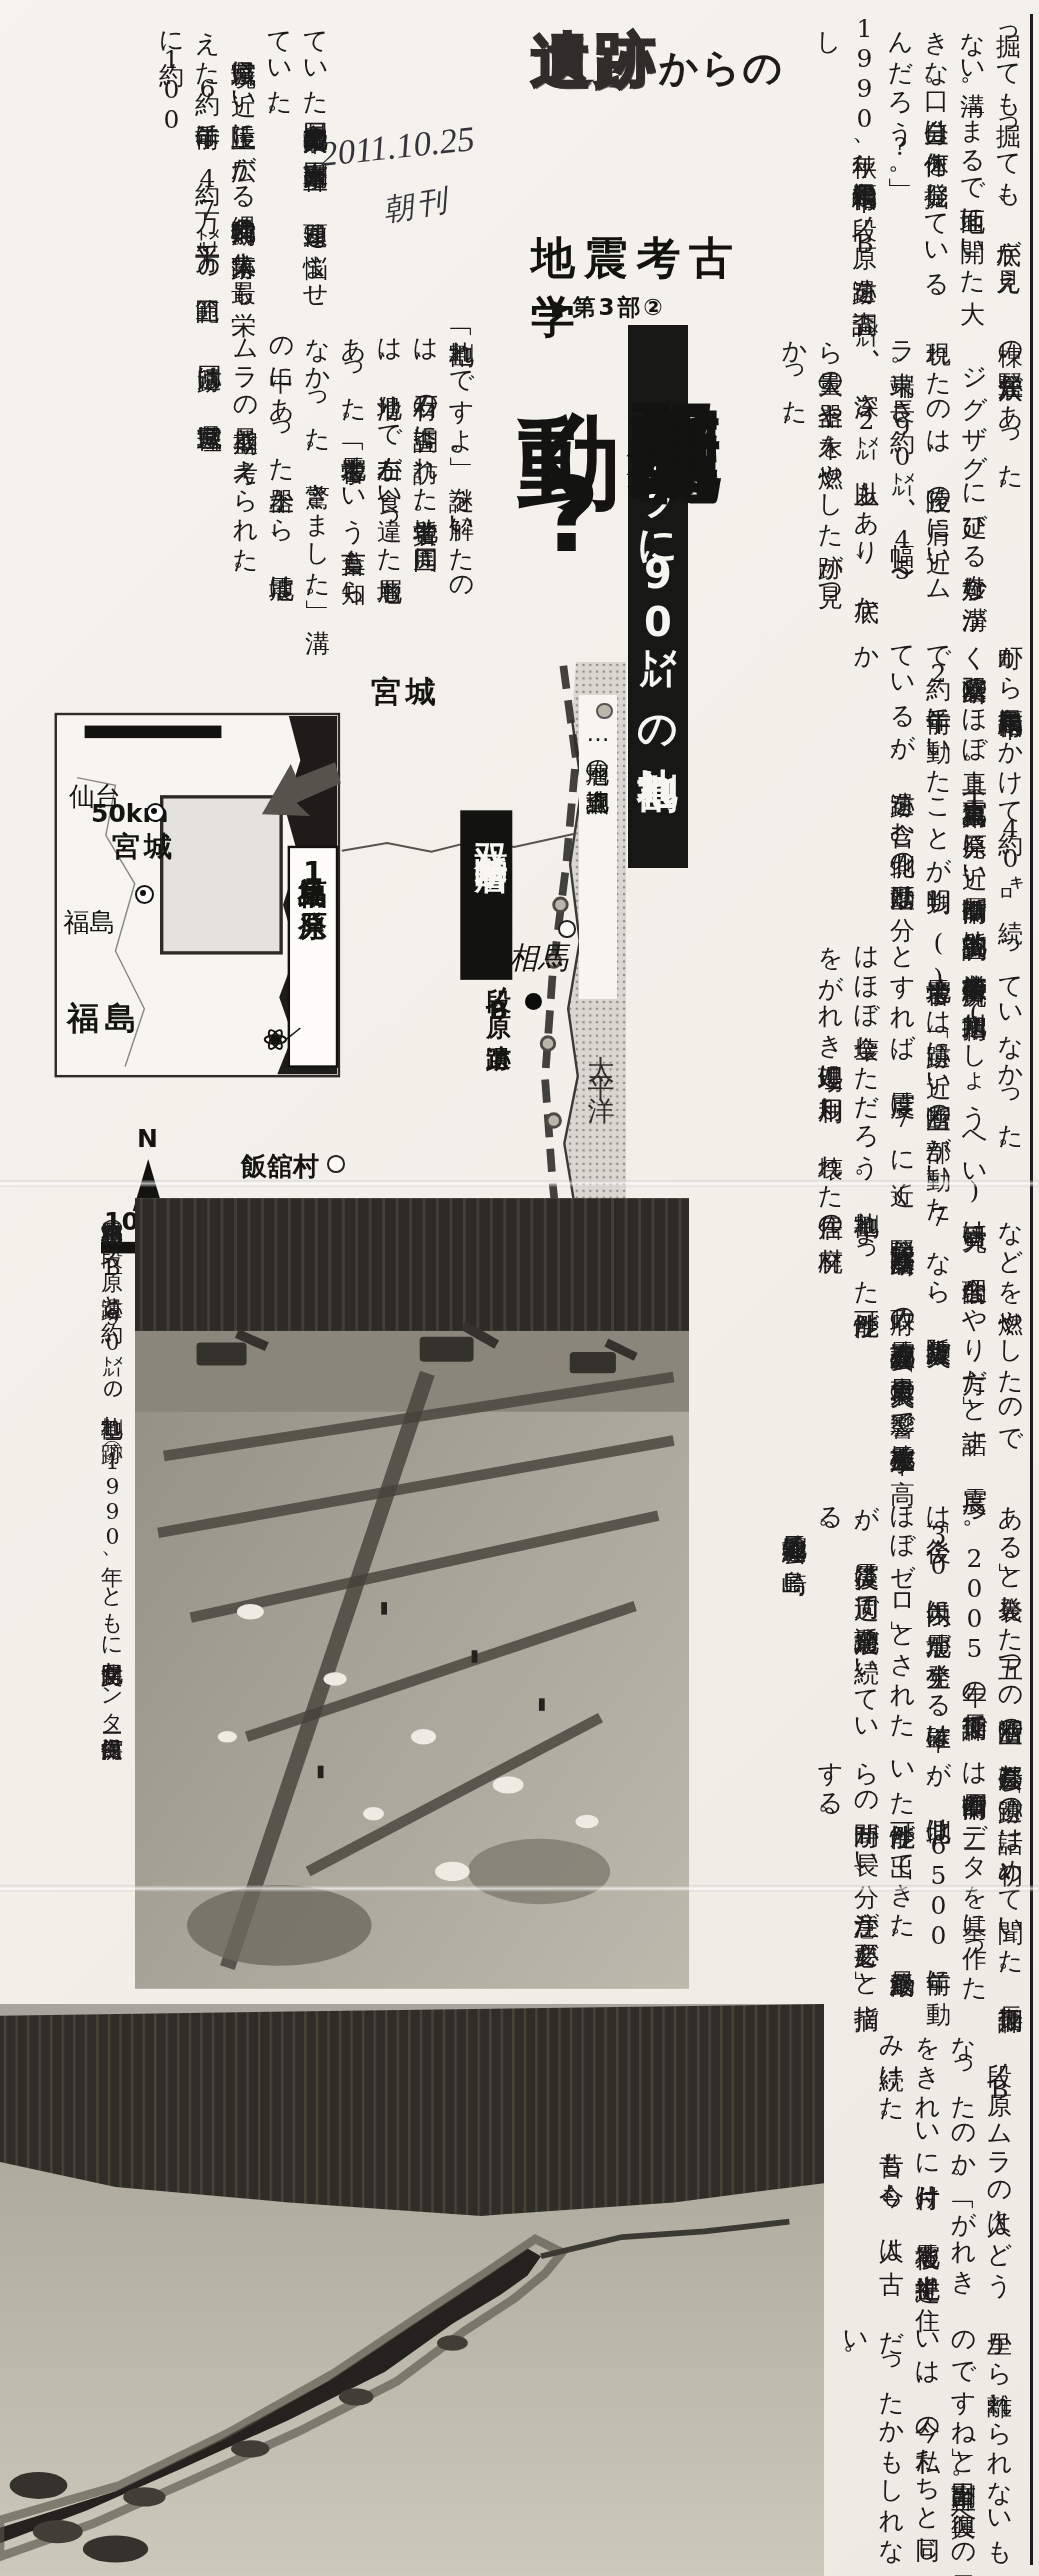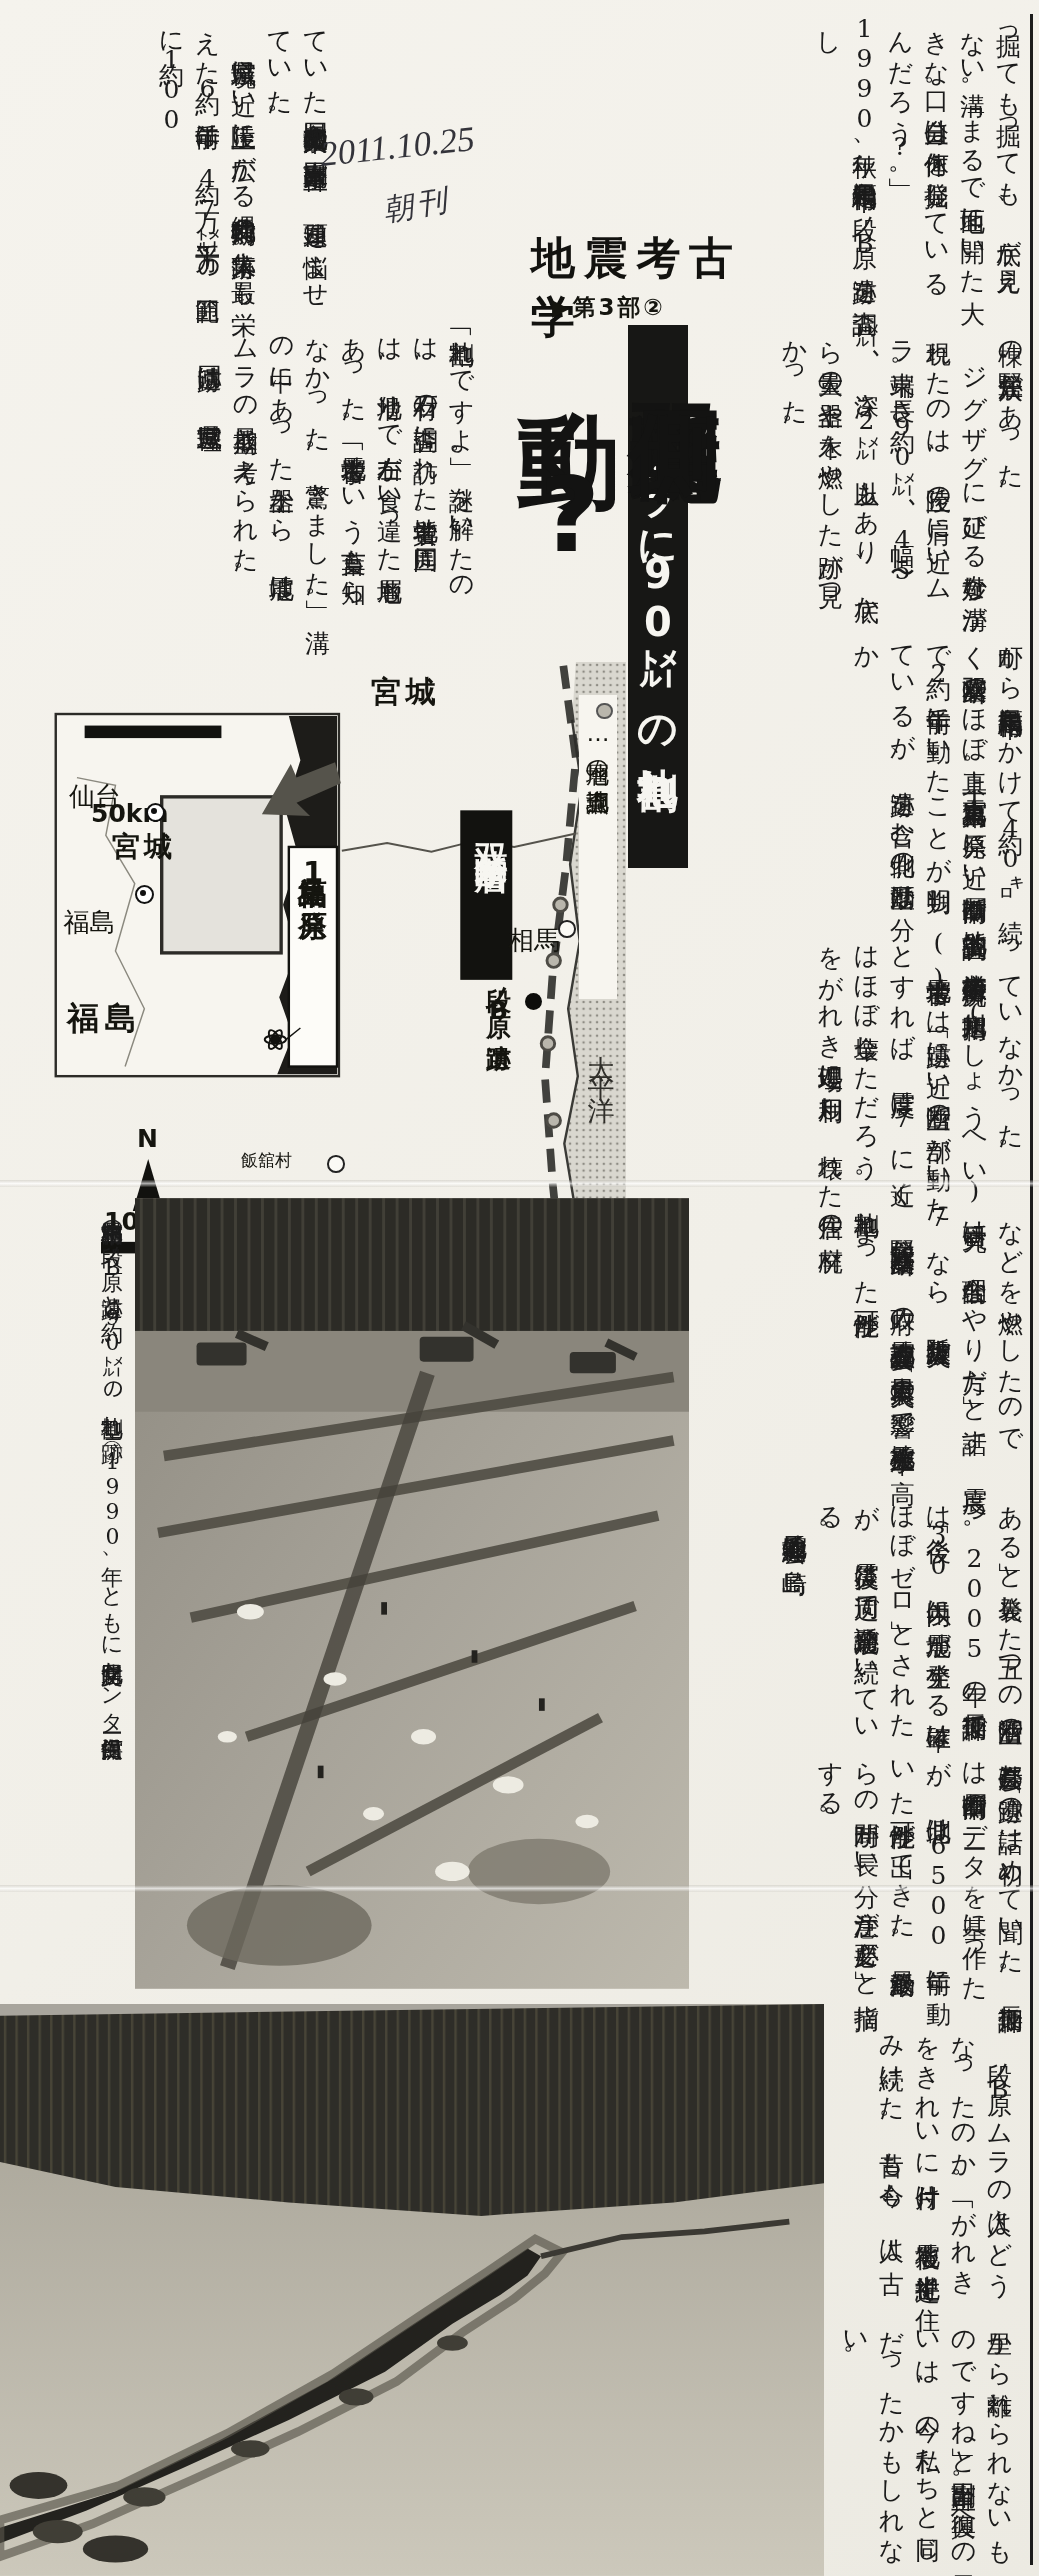--- a/index.html
+++ b/index.html
@@ -47,20 +47,23 @@
 <div class="page">
 
   <div class="rule" style="left:1030px;top:13.5px;width:2.9px;height:2551px;"></div>
 
   <div class="v body" style="left:777px;top:13.5px;width:249px;height:293px;">掘っても掘っても、底が見えない溝。「まるで地面に開いた大きな口。自分は一体何を発掘しているんだろう?」。1990年秋、福島県相馬市の段ノ原B遺跡を調査し</div>
 
   <div class="v body" style="left:46px;top:13.5px;width:287px;height:293px;">ていた同県文化振興事業団の吉田秀享副主幹は、連日頭を悩ませていた。
 　宮城県境に近い丘陵上に広がる縄文時代前期の大集落跡。最も栄えた約6千年前は、約4万7千平方㍍の範囲に約100</div>
 
   <div class="abs" style="left:531px;top:15.4px;width:243px;height:318px;">
+    <div class="abs" style="left:0;top:5.8px;white-space:nowrap;">
+      <span class="logo-row1-big">遺跡</span><span class="logo-row1-small">からの</span>
+    </div>
     <div class="abs logo-sub" style="left:0;top:214px;">地震考古学</div>
     <div class="abs logo-part" style="left:21px;top:277px;">▶第3部②</div>
   </div>
 
   <div class="hand" style="left:320px;top:127px;font-size:35px;transform:rotate(-6deg);">2011.10.25</div>
   <div class="hand" style="left:383px;top:185px;font-size:30px;transform:rotate(-10deg);letter-spacing:3.9px;">朝刊</div>
 
   <div class="v body" style="left:741px;top:323px;width:287px;height:295px;">棟の竪穴住居があった。
 　ジグザグに延びる奇妙な溝が現れたのは、丘陵の肩に近いムラ東端。長さ約90㍍、幅4〜5㍍、深さ2㍍以上もあり、底から大量の土器や木を燃やした跡が見つかった。</div>
 
@@ -140,26 +143,26 @@
     <div class="maplabel mapv" style="left:531px;top:33px;font-size:23px;background:#f7f5ef;padding:7.7px 3.9px;height:289px;line-height:29px;"><span class="dot-survey"></span><span>…地層の調査地点</span></div>
 
     <div class="maplabel mapv" style="left:535px;top:372px;font-size:27px;letter-spacing:21px;color:#2f2e29;">太平洋</div>
 
     <div class="maplabel mapv" style="left:420px;top:156px;font-size:33px;font-weight:900;color:#f7f6f1;letter-spacing:5.8px;">双葉断層</div>
 
     <div class="dot-site" style="left:477px;top:331px;"></div>
     <div class="maplabel mapv" style="left:435px;top:306px;font-size:25px;font-weight:700;height:100px;line-height:31px;">段ノ原B遺跡</div>
 
     <div class="dot-open" style="left:510px;top:258px;"></div>
-    <div class="maplabel" style="left:460px;top:261px;font-size:26px;">相馬</div>
+    <div class="maplabel" style="left:460px;top:276px;font-size:30px;font-style:italic;">相馬</div>
 
     <div class="dot-open" style="left:497px;top:537px;"></div>
     <div class="maplabel" style="left:412px;top:553px;font-size:26px;">南相馬</div>
 
-    <div class="maplabel" style="left:193px;top:487px;font-size:17px;">飯舘村</div>
+    <div class="maplabel" style="left:193px;top:487px;font-size:26px;font-weight:bold;">飯舘村</div>
     <div class="dot-open" style="left:279px;top:493px;"></div>
 
     <div class="maplabel" style="left:96px;top:354px;font-size:32px;font-weight:900;letter-spacing:5.8px;"></div>
     <div class="maplabel" style="left:89px;top:462px;font-size:25px;font-weight:700;">N</div>
     <div class="maplabel" style="left:56px;top:545px;font-size:25px;font-weight:700;">10km</div>
   </div>
 
   <div class="abs" style="left:135px;top:1198px;width:554px;height:791px;">
     <svg width="554" height="791" viewBox="0 0 576 822">
       <defs>

